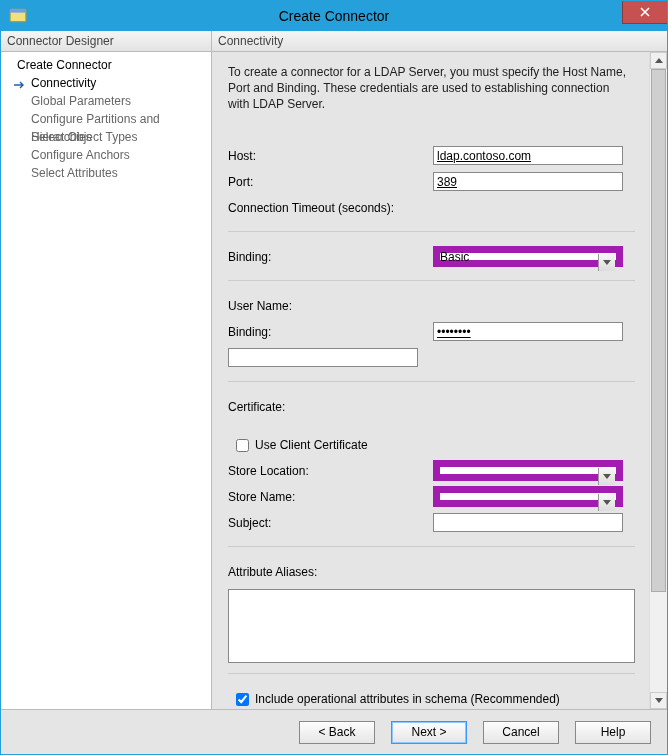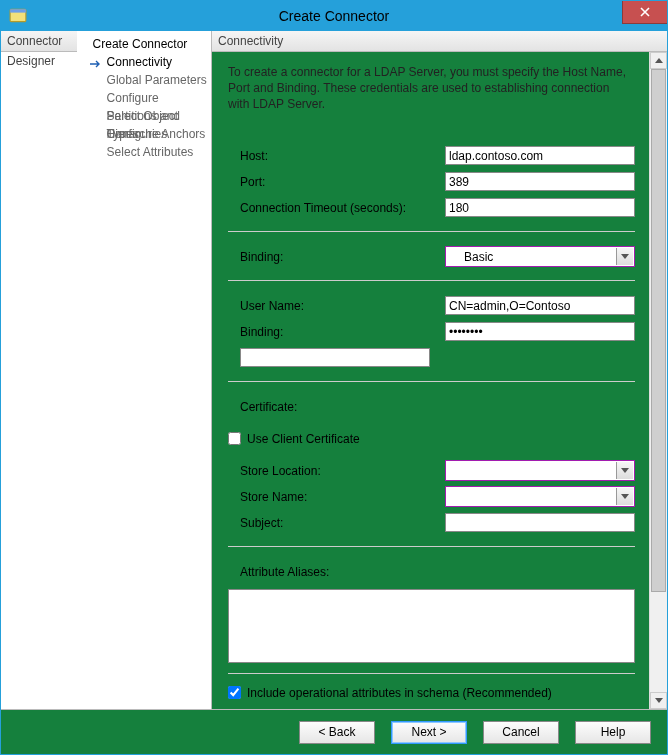--- a/index.html
+++ b/index.html
@@ -1,49 +1,49 @@
 <!DOCTYPE html>
 <html><head>
 <meta charset="utf-8">
 <style>
   html,body{margin:0;padding:0;font-family:"Segoe UI",Tahoma,sans-serif;font-size:12px;color:#000;background:#fff;}
-  .window{width:668px;height:755px;box-sizing:border-box;border:1px solid #25a0da;position:relative;display:flex;flex-direction:column;background:#15803d;}
+  .window{width:668px;height:755px;box-sizing:border-box;border:1px solid #25a0da;position:relative;display:flex;flex-direction:column;background:#e5e5e5;}
   .titlebar{height:30px;background:#25a0da;display:flex;align-items:center;position:relative;}
   .titlebar .app-icon{width:18px;height:18px;margin-left:8px;display:flex;align-items:center;justify-content:center;}
   .titlebar .title{position:absolute;left:0;right:0;text-align:center;font-size:14px;color:#000;pointer-events:none;}
   .titlebar .close{position:absolute;right:0;top:0;width:44px;height:22px;background:#c75050;display:flex;align-items:center;justify-content:center;color:#fff;border:1px solid #8b3a3a;border-top:none;border-right:none;}
   .titlebar .close svg{width:10px;height:10px;}
   .body{flex:1;display:flex;flex-direction:column;min-height:0;}
   .columns{flex:1;display:flex;min-height:0;border-bottom:1px solid #bbb;}
-  .sidebar{width:210px;border-right:1px solid #bbb;display:flex;flex-direction:row;background:#fff;}
+  .sidebar{width:210px;border-right:1px solid #bbb;display:flex;flex-direction:column;background:#fff;}
   .panel-header{height:20px;line-height:20px;padding:0 6px;color:#444;border-bottom:1px solid #bbb;
     background:linear-gradient(#f5f5f5,#e3e3e3);}
   .nav{padding:4px 0 0 4px;}
   .nav-item{height:18px;line-height:18px;padding-left:22px;position:relative;cursor:default;color:#666;}
   .nav-item.level0{color:#000;padding-left:12px;}
   .nav-item.level1{padding-left:26px;}
   .nav-item.active{color:#000;}
   .nav-item .arrow{position:absolute;left:8px;top:3px;}
   .main{flex:1;display:flex;flex-direction:column;min-height:0;}
   .main-content-wrap{flex:1;display:flex;min-height:0;}
   .main-content{flex:1;overflow:hidden;padding:10px 10px 6px 12px;box-sizing:border-box;}
   .vscroll{width:17px;background:#f0f0f0;border-left:1px solid #ddd;position:relative;}
   .vscroll .btn{height:17px;background:#f0f0f0;display:flex;align-items:center;justify-content:center;border:1px solid #ccc;box-sizing:border-box;}
   .vscroll .btn.down{position:absolute;bottom:0;left:0;right:0;}
   .vscroll .track{position:absolute;top:17px;bottom:17px;left:0;right:0;}
   .vscroll .thumb{position:absolute;left:1px;right:1px;background:#cfcfcf;border:1px solid #aaa;box-sizing:border-box;}
   .intro{margin:2px 0 30px 4px;color:#222;line-height:1.35;max-width:400px;}
-  .row{display:flex;align-items:center;height:26px;margin-left:16px;}
+  .row{display:flex;align-items:center;height:26px;margin-left:4px;}
   .row .lbl{width:205px;}
-  .row input[type=text],.row input[type=password]{width:190px;height:19px;box-sizing:border-box;border:1px solid #888;font-family:inherit;font-size:12px;padding:0 3px;background:#fff;}
-  .row select,.combo{width:190px;height:21px;box-sizing:border-box;border:1px solid #a21caf;background:#fff;font-family:inherit;font-size:12px;padding:0 18px;position:relative;}
+  .row input[type=text],.row input[type=password]{width:190px;height:19px;box-sizing:border-box;border:1px solid #888;font-family:inherit;font-size:12px;padding:0 3px;background:#fff;text-decoration:underline;}
+  .row select,.combo{width:190px;height:21px;box-sizing:border-box;border:7px solid #a21caf;background:#fff;font-family:inherit;font-size:12px;padding:0 0;position:relative;}
   .combo{display:flex;align-items:center;}
   .combo .dd{position:absolute;right:1px;top:1px;width:16px;height:17px;border-left:1px solid #999;background:linear-gradient(#f6f6f6,#ddd);display:flex;align-items:center;justify-content:center;}
   .hr{border-top:1px solid #ccc;margin:10px 4px 12px 4px;}
-  .chk{display:flex;align-items:flex-start;margin:6px 0 6px 4px;height:20px;}
+  .chk{display:flex;align-items:flex-end;margin:6px 0 6px 12px;height:20px;}
   .chk input{margin:0 6px 0 0;width:13px;height:13px;}
   .aliases-box{margin:4px 4px 10px 4px;height:72px;border:1px solid #888;background:#fff;}
   .footer{height:44px;display:flex;align-items:center;justify-content:flex-end;gap:16px;padding:0 16px;}
   .footer button{width:76px;height:23px;font-family:inherit;font-size:12px;border:1px solid #888;background:linear-gradient(#fdfdfd,#e6e6e6);cursor:default;}
   .footer button.primary{border:1px solid #3399ff;box-shadow:0 0 0 1px #8cc8ff inset;}
   .tri{width:0;height:0;border-left:4px solid transparent;border-right:4px solid transparent;}
   .tri.down{border-top:5px solid #555;}
   .tri.up{border-bottom:5px solid #555;}
 </style>
 </head>
@@ -95,40 +95,38 @@
             <div class="row">
               <span class="lbl">Host:</span>
               <input type="text" value="ldap.contoso.com" style="">
             </div>
             <div class="row">
               <span class="lbl">Port:</span>
               <input type="text" value="389" style="">
             </div>
             <div class="row">
               <span class="lbl">Connection Timeout (seconds):</span>
-              <input type="text" value="180" style="">
             </div>
 
             <div class="hr"></div>
 
             <div class="row">
               <span class="lbl">Binding:</span>
               <div class="combo">
                 <span>Basic</span>
                 <span class="dd">
                     <span class="tri down"></span>
                   </span>
               </div>
             </div>
 
             <div class="hr"></div>
 
             <div class="row">
               <span class="lbl">User Name:</span>
-              <input type="text" value="CN=admin,O=Contoso" style="">
             </div>
             <div class="row">
               <span class="lbl">Binding:</span>
               <input type="password" value="********" style="">
             </div>
             <div class="row">
               <input type="text" value="" style="">
             </div>
 
             <div class="hr"></div>

